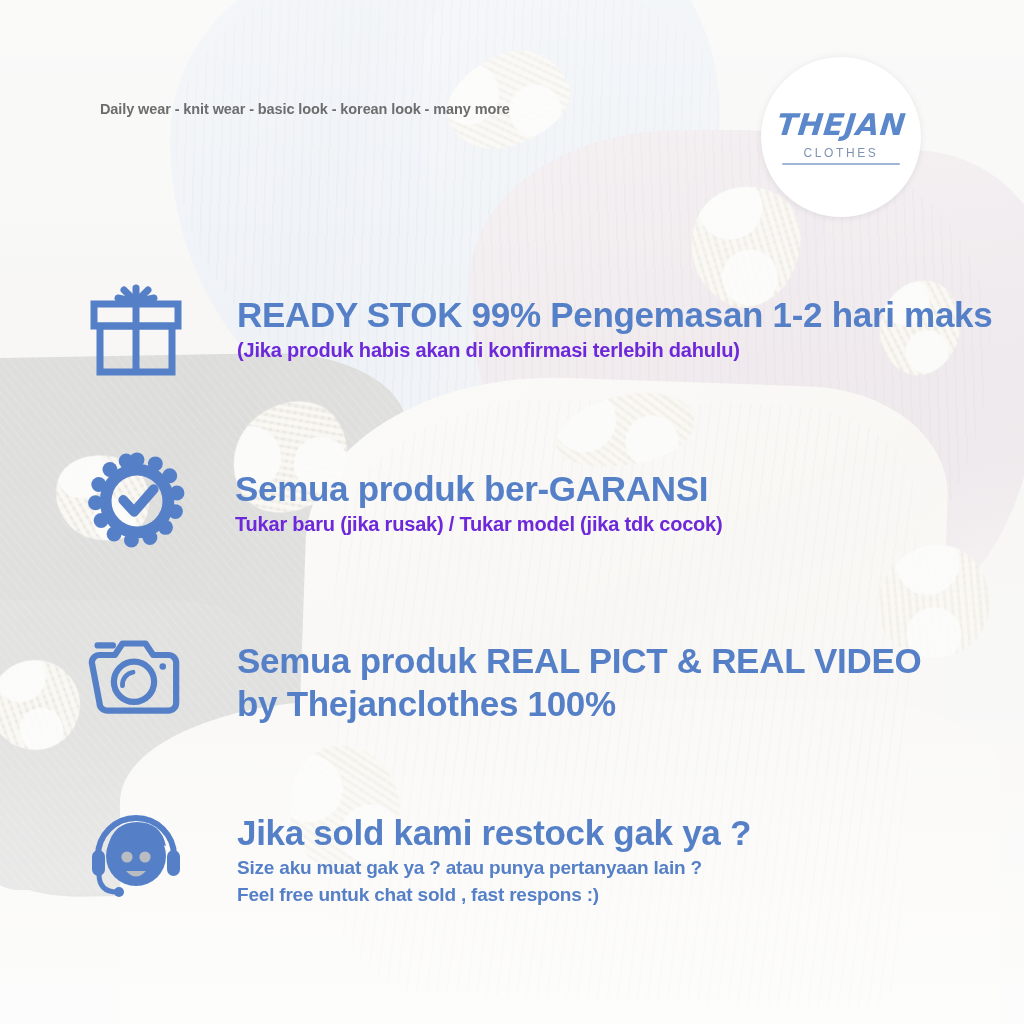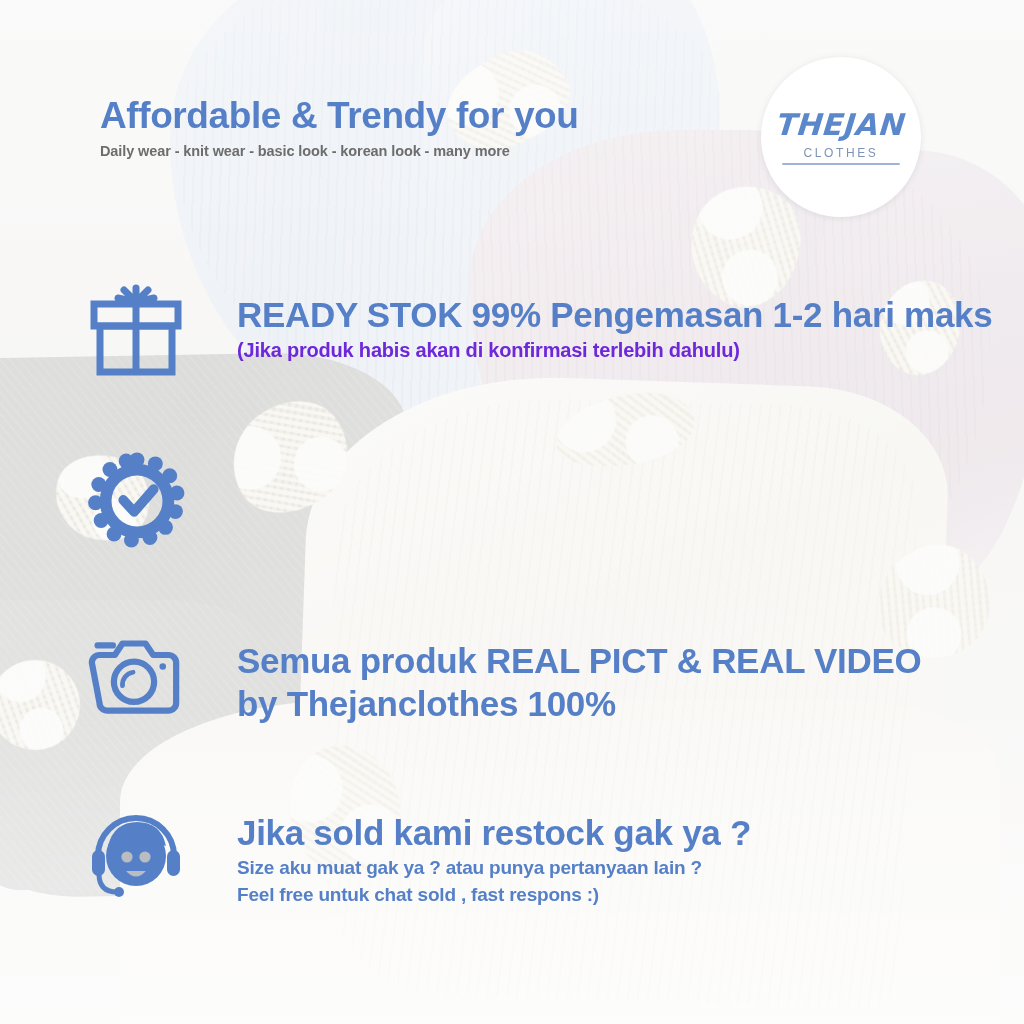--- a/index.html
+++ b/index.html
@@ -259,21 +259,20 @@
     <div class="lace lace7"></div>
     <div class="lace lace8"></div>
     <div class="lace lace9"></div>
     <div class="bg-wash"></div>
     <div class="bg-vignette"></div>
   </div>
 
   <div class="fg">
 
     <div class="header">
-      <div class="title">Affordable &amp; Trendy for you</div>
       <div class="subtitle">Daily wear - knit wear - basic look - korean look - many more</div>
     </div>
 
     <div class="logo">
       <div class="logo-word">THEJAN</div>
       <div class="logo-sub">CLOTHES</div>
       <div class="logo-rule"></div>
     </div>
 
     <div class="row" id="row1">
@@ -327,20 +326,24 @@
               <circle cx="7.7" cy="51.8" r="7.6"></circle>
               <circle cx="11.0" cy="33.1" r="7.6"></circle>
               <circle cx="22.4" cy="17.8" r="7.6"></circle>
               <circle cx="38.9" cy="9.2" r="7.6"></circle>
             </g>
           </g>
 
           <path d="M36 49 L47 61 L67 38" fill="none" stroke="#5580c8" stroke-width="10" stroke-linecap="round" stroke-linejoin="round"></path>
         </svg>
       </div>
+      <div class="copy">
+        <div class="lead">Semua produk ber-GARANSI</div>
+        <div class="sub-gray">Tukar baru (jika rusak) / Tukar model (jika tdk cocok)</div>
+      </div>
     </div>
 
     <div class="row" id="row3">
       <div class="ico">
         <svg width="100" height="92" viewBox="0 0 104 96" aria-hidden="true">
           <g fill="none" stroke="#5580c8" stroke-width="6.5" stroke-linecap="round" stroke-linejoin="round">
 
             <path d="M14 14 L30 14"></path>
 
             <path d="M8 32 a8 8 0 0 1 8-8 h16 l8-12 h24 l8 12 h16 a8 8 0 0 1 8 8

